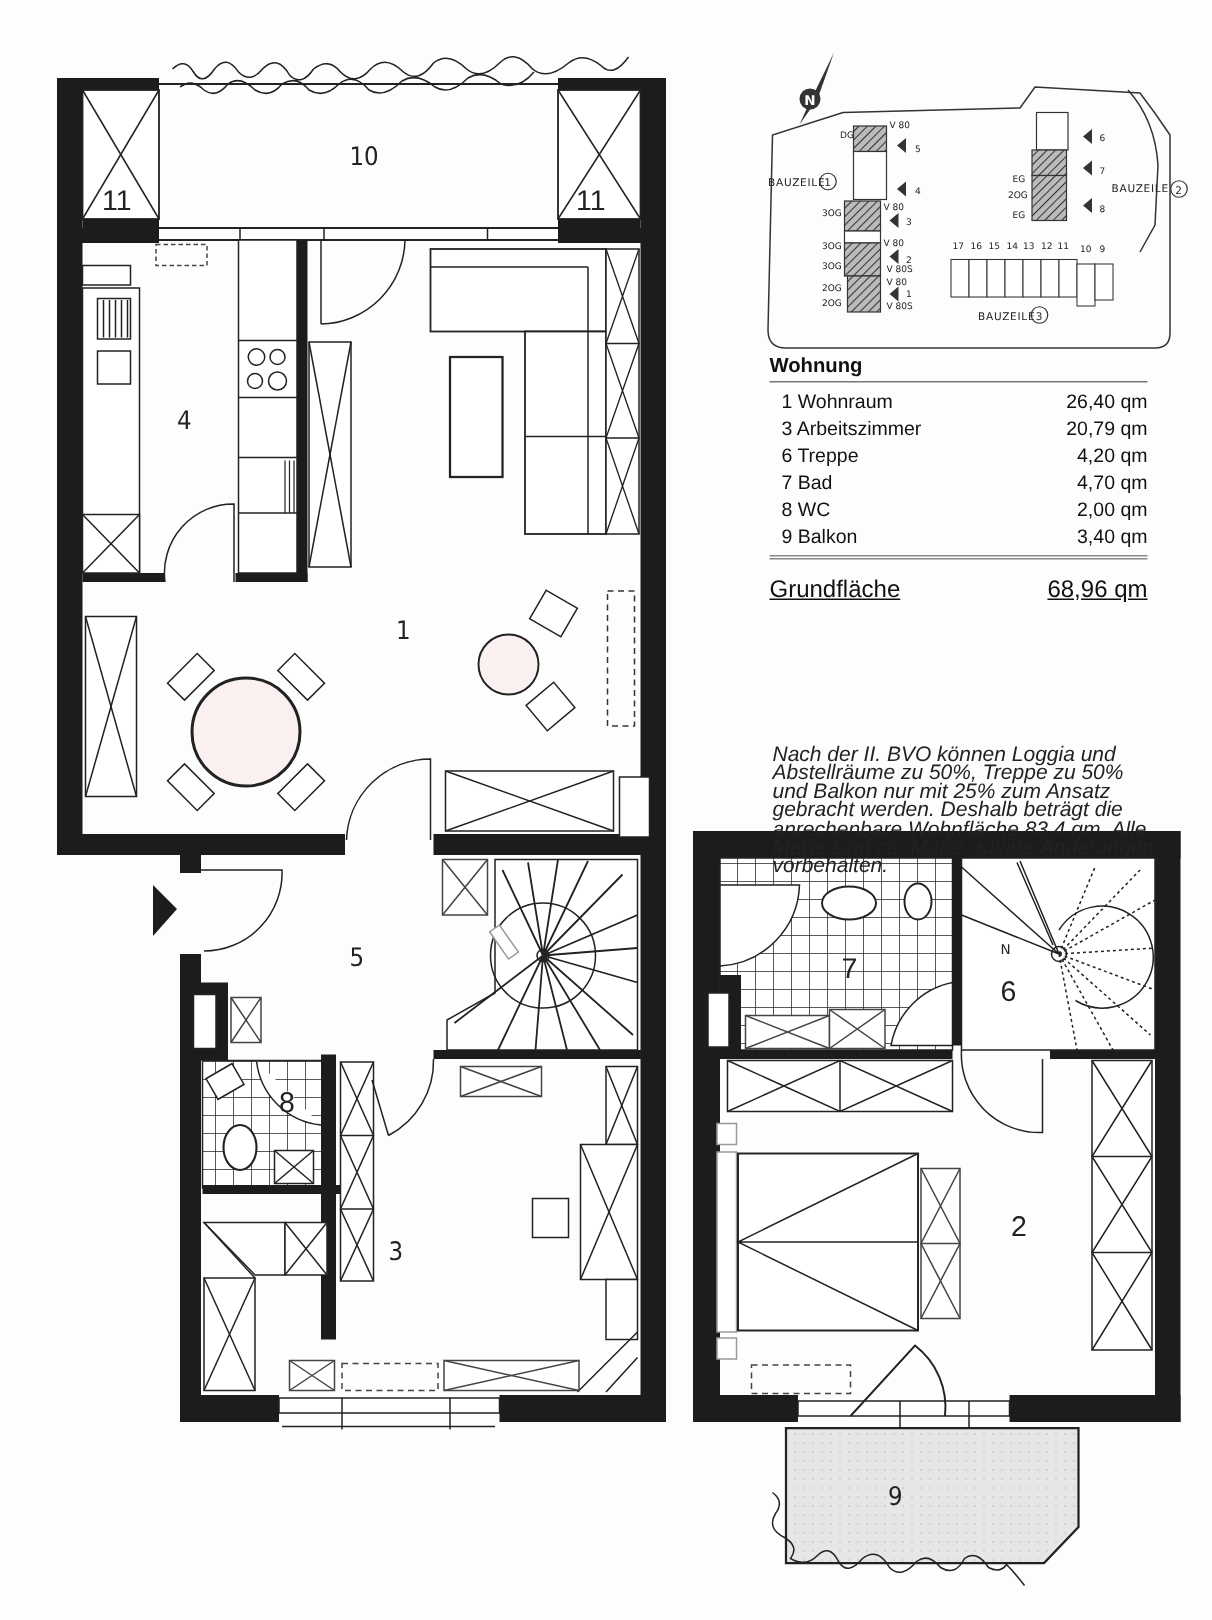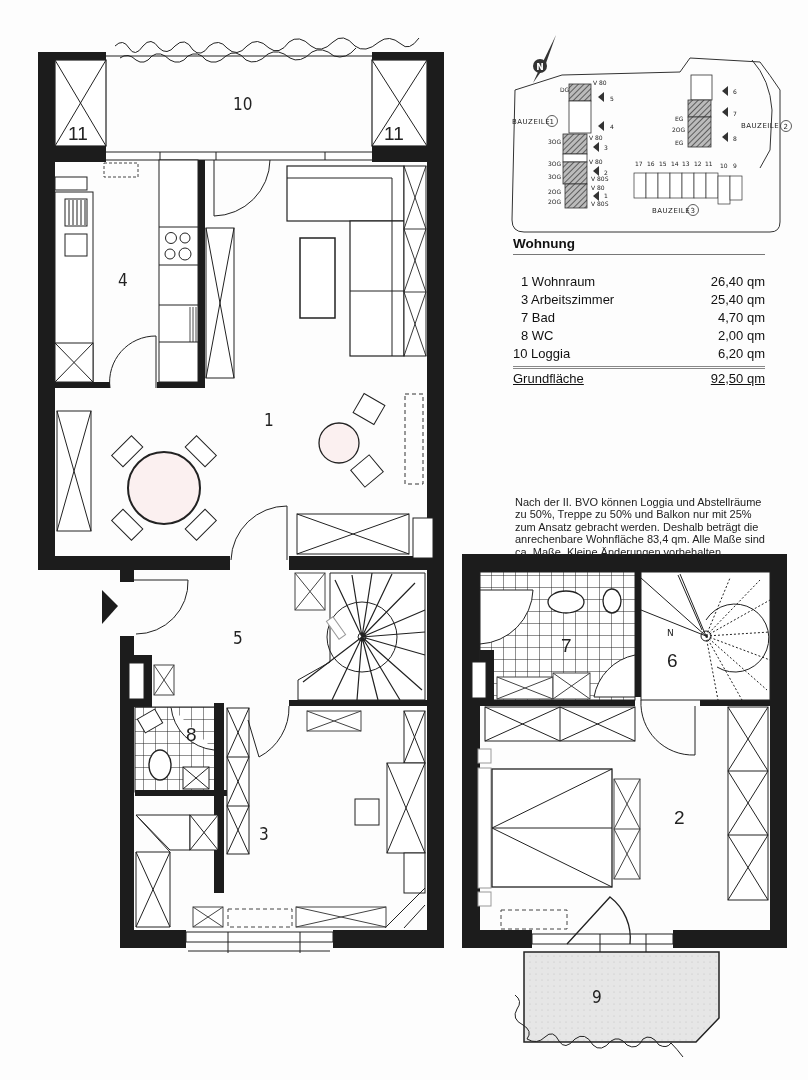--- a/index.html
+++ b/index.html
@@ -3,26 +3,26 @@
 <meta charset="utf-8">
 <style>
   html, body { margin:0; padding:0; background:#fdfdfd; }
   body { width:808px; height:1080px; position:relative; overflow:hidden; font-family:"Liberation Sans", sans-serif; }
   #plan { position:absolute; left:0; top:0; width:808px; height:1080px; }
   .room-num { font-family:"DejaVu Sans Condensed","DejaVu Sans", sans-serif; font-size:17px; fill:#222; }
   .room-num-big { font-family:"Liberation Sans", sans-serif; font-size:19px; fill:#222; }
   .site-label { font-family:"DejaVu Sans", sans-serif; font-size:7px; fill:#222; letter-spacing:0.5px; }
   .site-small { font-family:"DejaVu Sans", sans-serif; font-size:6px; fill:#222; }
   #legend { position:absolute; left:513px; top:236px; width:252px; color:#111; }
-  #legend .title { font-weight:bold; font-size:13.5px; padding-bottom:3px; border-bottom:1px solid #777; margin-bottom:18px; }
+  #legend .title { font-weight:bold; font-size:13.5px; padding-bottom:3px; border-bottom:1px solid #777; margin-bottom:4px; }
   #legend .row { display:flex; justify-content:space-between; font-size:13px; line-height:18px; }
   #legend .row .name { padding-left:8px; }
   #legend .row.wide .name { padding-left:0; }
-  #legend .total { display:flex; justify-content:space-between; font-size:13px; line-height:16px; margin-top:3px; border-top:3px double #888; padding-top:2px; text-decoration:underline; }
-  #note { position:absolute; left:515px; top:496px; width:255px; font-size:11px; line-height:12.4px; color:#222; }
+  #legend .total { display:flex; justify-content:space-between; font-size:16px; line-height:16px; margin-top:3px; border-top:3px double #888; padding-top:13px; text-decoration:underline; }
+  #note { position:absolute; left:515px; top:496px; width:255px; font-size:14px; line-height:12.4px; color:#222;font-style:italic; }
 </style>
 </head>
 <body>
 
 <svg id="plan" viewBox="0 0 808 1080" xmlns="http://www.w3.org/2000/svg">
   <defs>
     <pattern id="tiles" width="12" height="12" patternUnits="userSpaceOnUse">
       <rect width="12" height="12" fill="#fff"></rect>
       <path d="M12 0 V12 M0 12 H12" stroke="#222" stroke-width="1"></path>
     </pattern>
@@ -388,33 +388,37 @@
 </svg>
 
 <div id="legend">
   <div class="title">Wohnung</div>
   <div class="row">
       <span class="name">1 Wohnraum</span>
       <span>26,40 qm</span>
     </div>
   <div class="row">
       <span class="name">3 Arbeitszimmer</span>
-      <span>25,40 qm</span>
+      <span>20,79 qm</span>
+    </div>
+  <div class="row">
+      <span class="name">6 Treppe</span>
+      <span>4,20 qm</span>
     </div>
   <div class="row">
       <span class="name">7 Bad</span>
       <span>4,70 qm</span>
     </div>
   <div class="row">
       <span class="name">8 WC</span>
       <span>2,00 qm</span>
     </div>
-  <div class="row wide">
-      <span class="name">10 Loggia</span>
-      <span>6,20 qm</span>
+  <div class="row">
+      <span class="name">9 Balkon</span>
+      <span>3,40 qm</span>
     </div>
   <div class="total">
       <span>Grundfläche</span>
-      <span>92,50 qm</span>
+      <span>68,96 qm</span>
     </div>
 </div>
 
 <div id="note">Nach der II. BVO können Loggia und Abstellräume zu 50%, Treppe zu 50% und Balkon nur mit 25% zum Ansatz gebracht werden. Deshalb beträgt die anrechenbare Wohnfläche 83,4 qm. Alle Maße sind ca. Maße. Kleine Änderungen vorbehalten.</div>
 
 </body></html>

